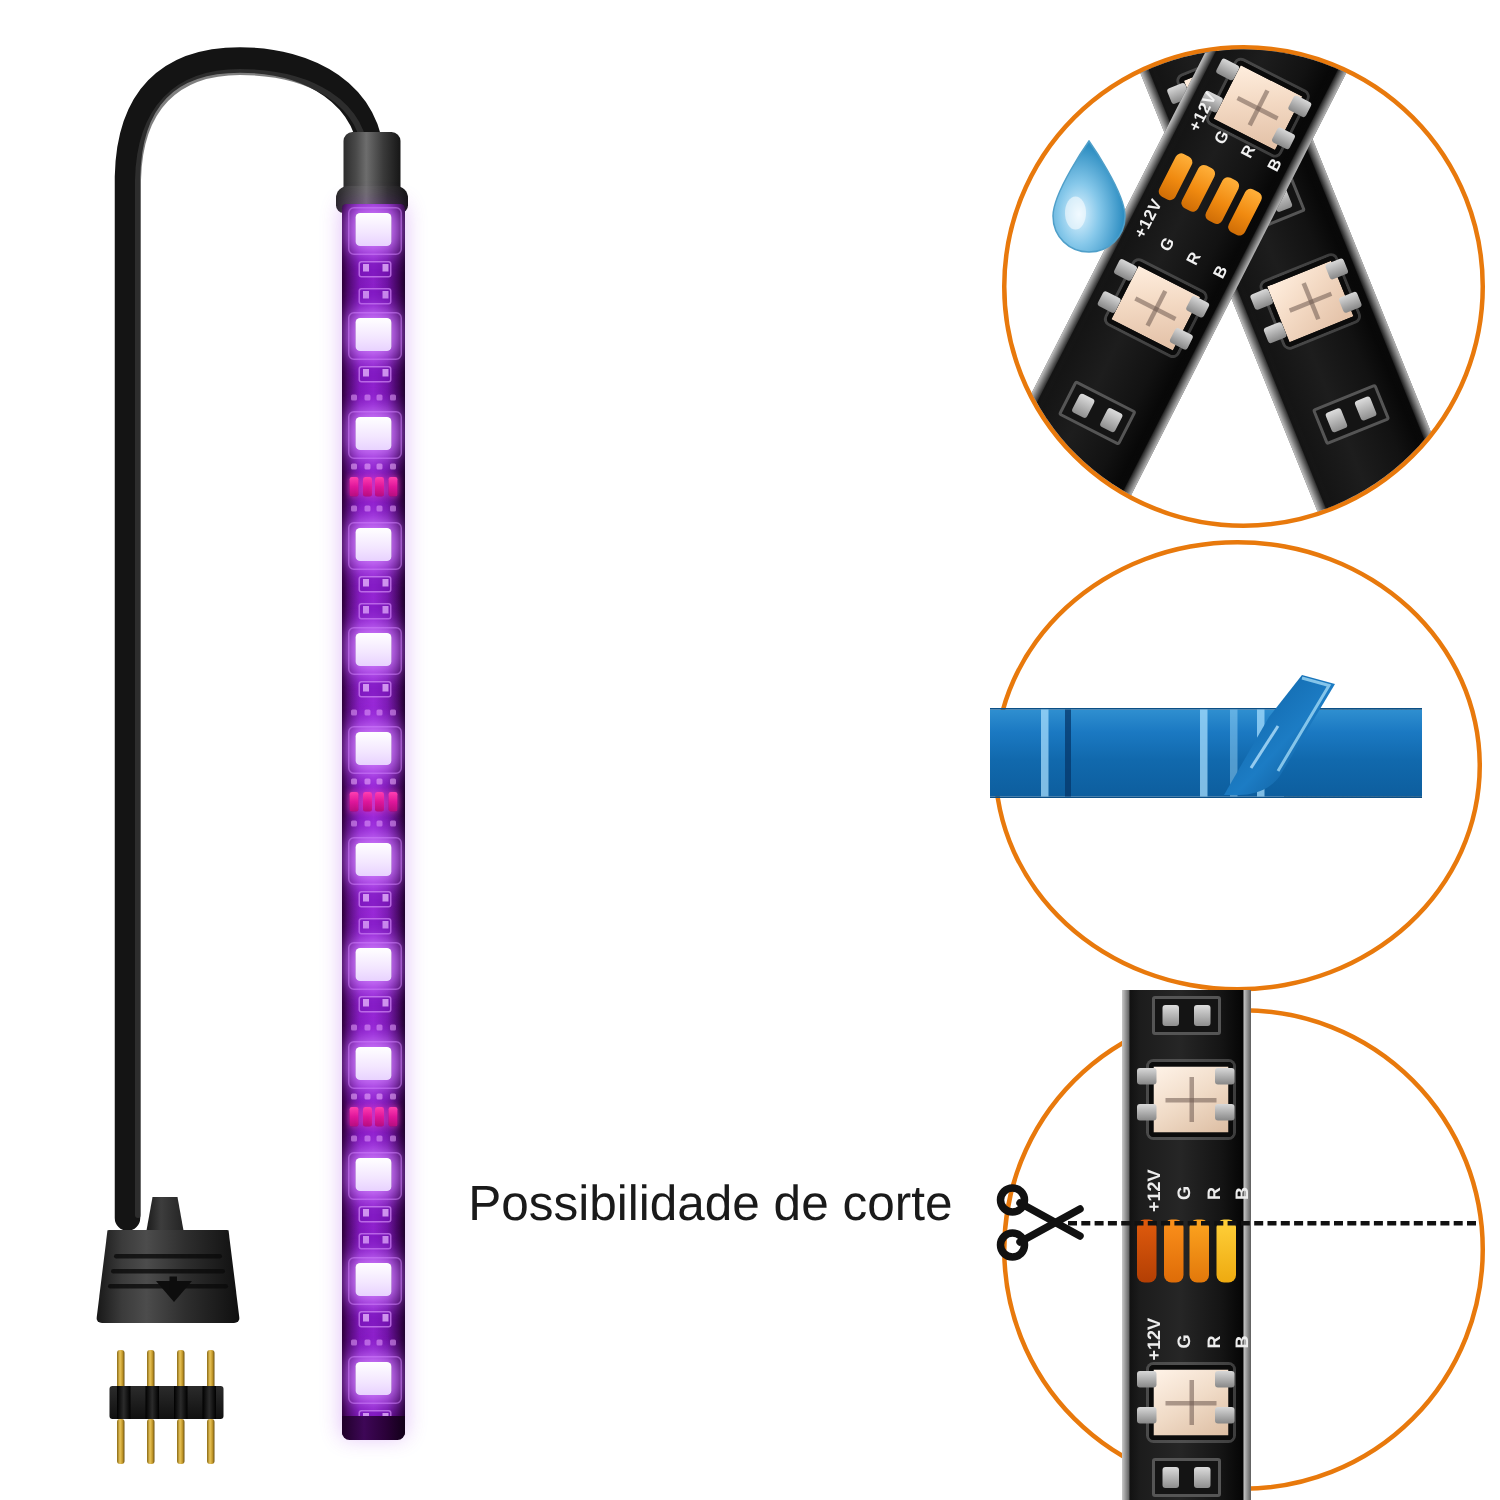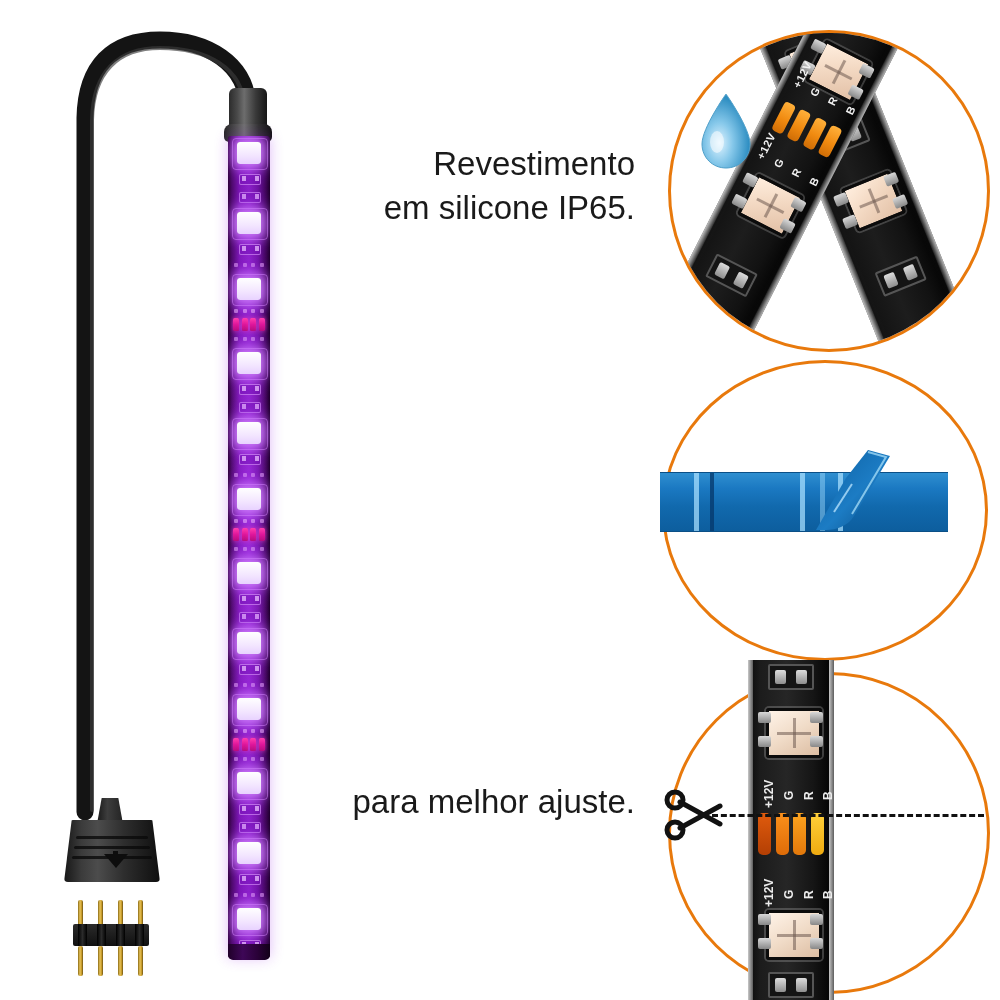--- a/index.html
+++ b/index.html
@@ -334,28 +334,24 @@
       <div class="pin" style="left:65px;top:46px;height:30px;"></div>
     </div>
     <div class="hdr">
       <span></span>
         <span></span>
         <span></span>
         <span></span>
     </div>
   </div>
 
-  <div class="caption cap1">
-    <div>Revestimento</div>
-    <div>em silicone IP65.</div>
-  </div>
 
 
   <div class="caption cap3">
-    <div>para melhor ajuste.</div>
+    <div>Possibilidade de corte</div>
   </div>
 
   <div class="circle c1">
 
     <div class="xstrip b">
       <div class="xs-edge l"></div>
         <div class="xs-edge r"></div>
       <div class="smd" style="top:70px"></div>
       <div class="solder" style="left:12px;top:74px"></div>
       <div class="solder" style="left:12px;top:98px"></div>

